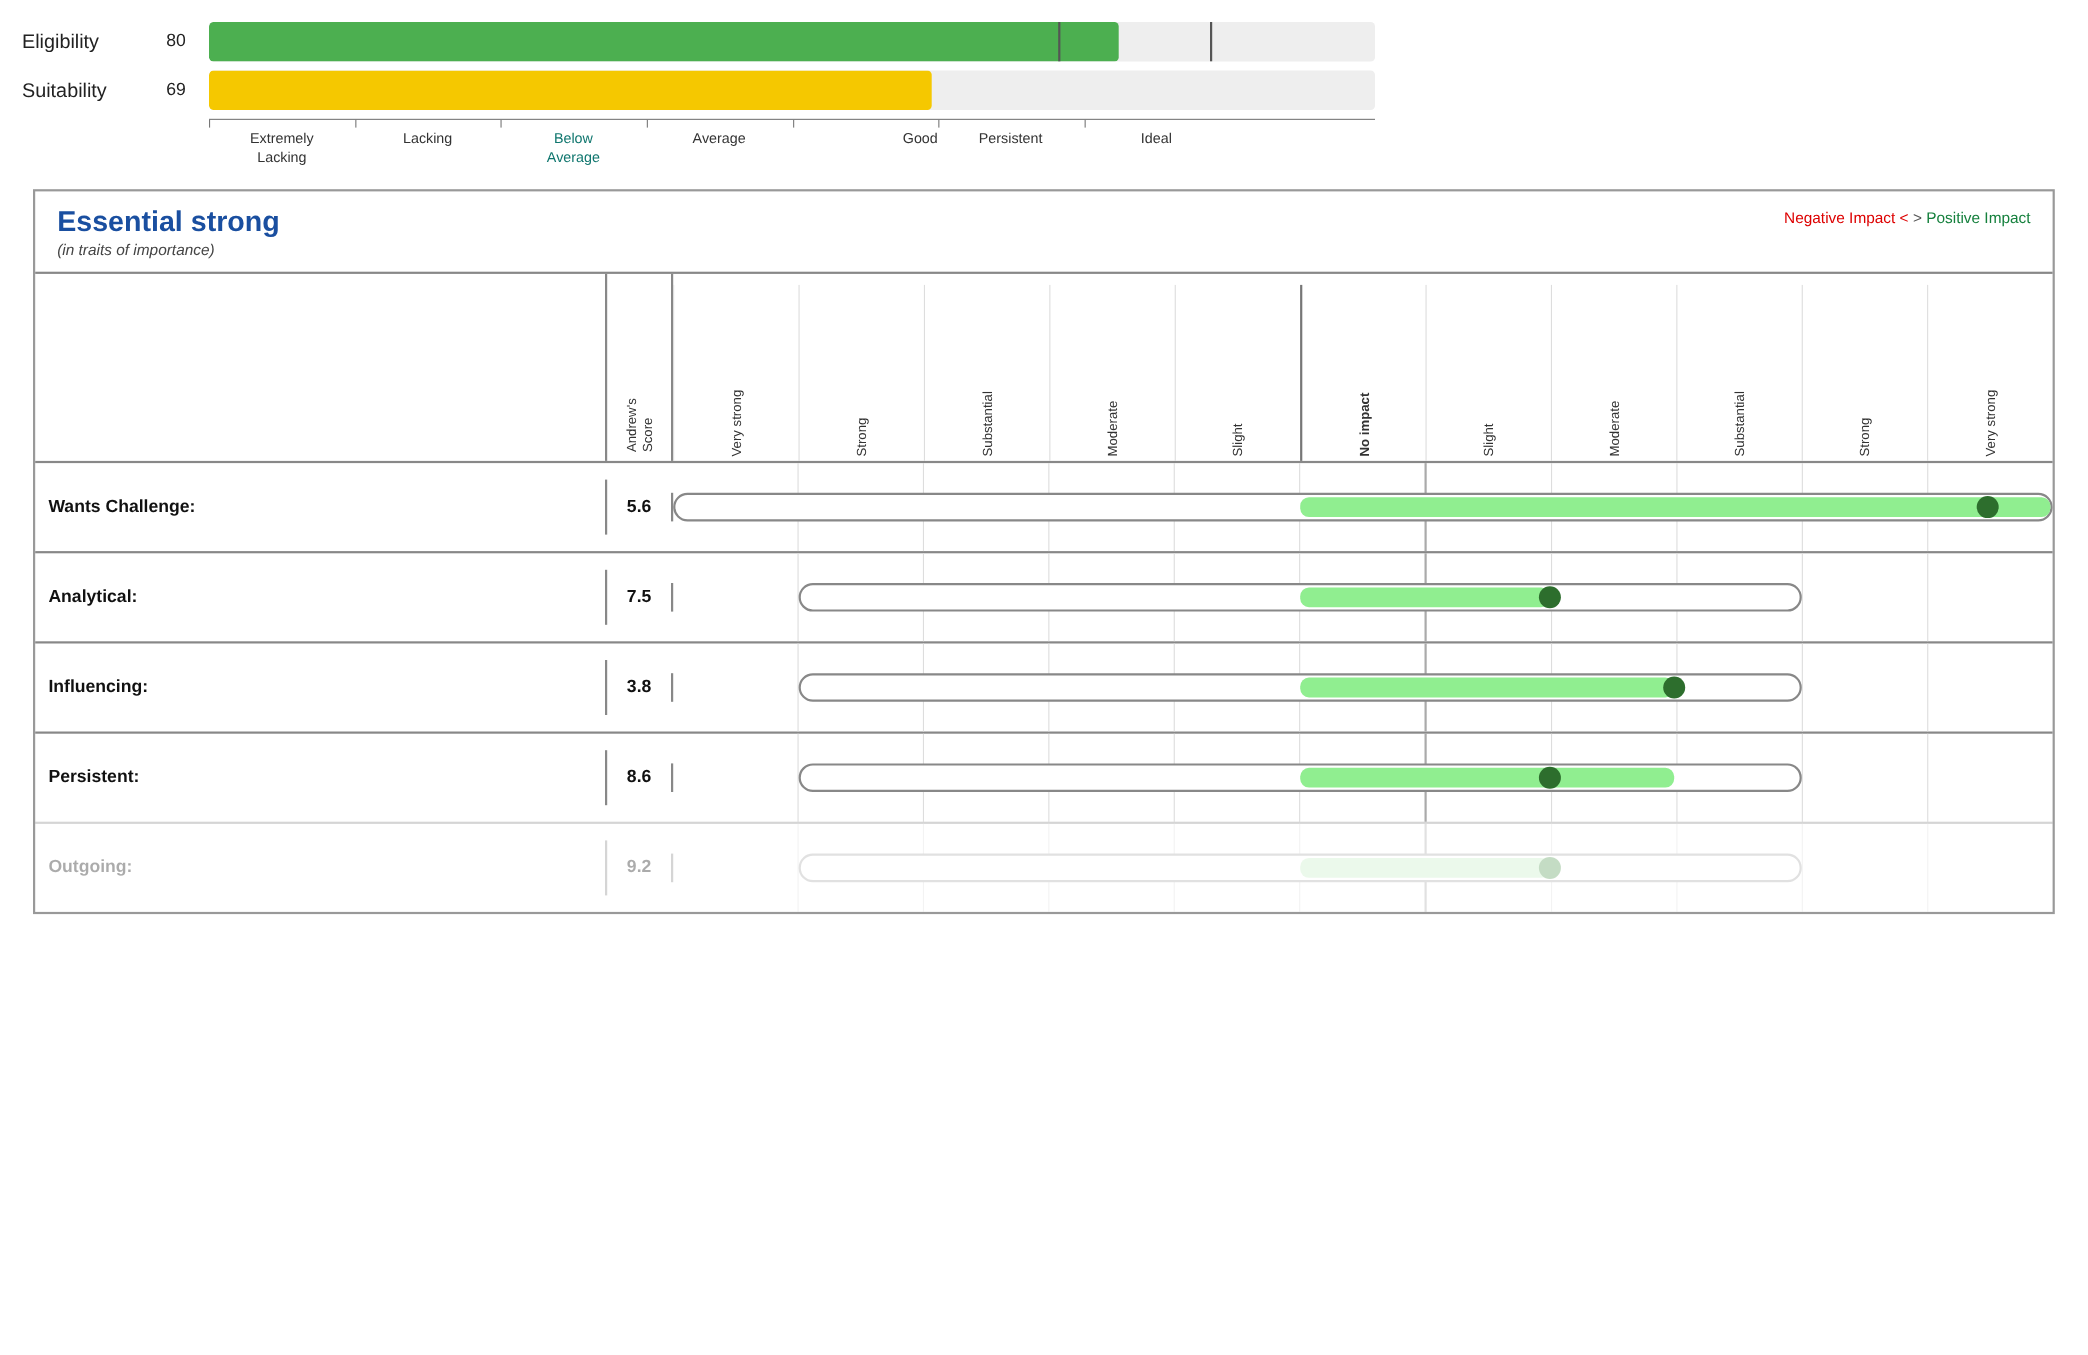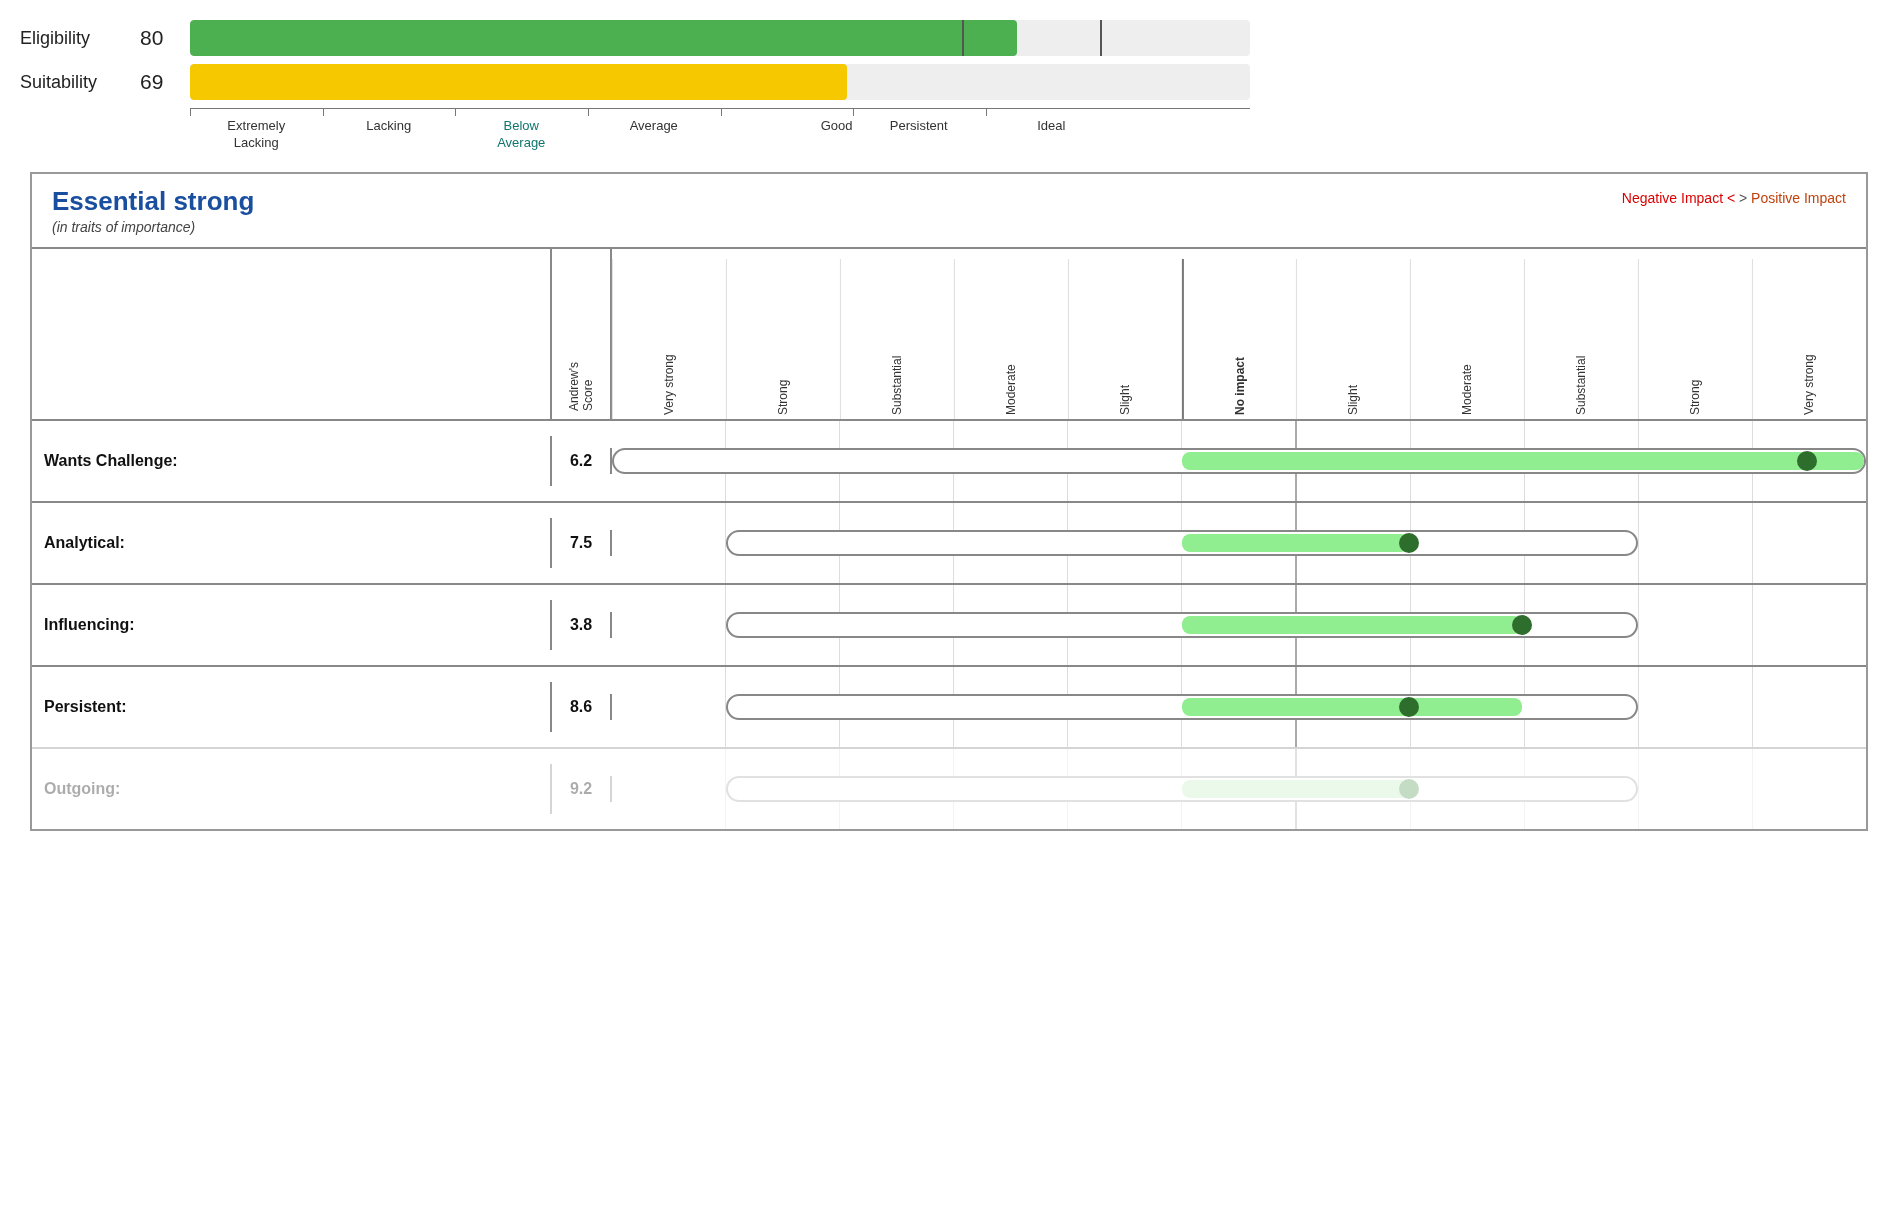--- a/index.html
+++ b/index.html
@@ -16,23 +16,23 @@
       margin-bottom: 8px;
     }
     .bar-label {
       width: 120px;
       font-size: 18px;
       font-weight: 500;
       color: #222;
     }
     .bar-score {
       width: 40px;
-      font-size: 21px;
+      font-size: 16px;
       color: #222;
-      text-align: left;
+      text-align: center;
       margin-right: 10px;
     }
     .bar-container {
       flex: 1;
       max-width: 900px;
       height: 36px;
       background: #eee;
       border-radius: 4px;
       overflow: hidden;
     }
@@ -68,21 +68,21 @@
       color: #444;
       margin-top: 2px;
     }
     .impact-legend {
       position: absolute;
       right: 20px;
       top: 16px;
       font-size: 14px;
     }
     .impact-negative { color: #d00; }
-    .impact-positive { color: #c2410c; }
+    .impact-positive { color: #15803d; }
 
     
     .col-headers-row {
       display: flex;
       border-top: 1px solid #bbb;
       margin-top: 8px;
     }
     .trait-col {
       width: 520px;
       min-width: 520px;
@@ -237,21 +237,21 @@
       <div class="chart-col-header">Moderate</div>
       <div class="chart-col-header">Substantial</div>
       <div class="chart-col-header">Strong</div>
       <div class="chart-col-header">Very strong</div>
     </div>
   </div>
 
 
   <div class="data-row">
     <div class="trait-name-cell">Wants Challenge:</div>
-    <div class="score-cell" style="border-right: 2px solid #888;">6.2</div>
+    <div class="score-cell" style="border-right: 2px solid #888;">5.6</div>
     <div style="flex:1; position:relative; height:80px; display:flex;">
       <div style="flex:1; border-right:1px solid #ddd; height:100%;"></div>
       <div style="flex:1; border-right:1px solid #ddd; height:100%;"></div>
       <div style="flex:1; border-right:1px solid #ddd; height:100%;"></div>
       <div style="flex:1; border-right:1px solid #ddd; height:100%;"></div>
       <div style="flex:1; border-right:1px solid #ddd; height:100%;"></div>
       <div style="flex:1; border-right:2px solid #aaa; height:100%;"></div>
       <div style="flex:1; border-right:1px solid #ddd; height:100%;"></div>
       <div style="flex:1; border-right:1px solid #ddd; height:100%;"></div>
       <div style="flex:1; border-right:1px solid #ddd; height:100%;"></div>

